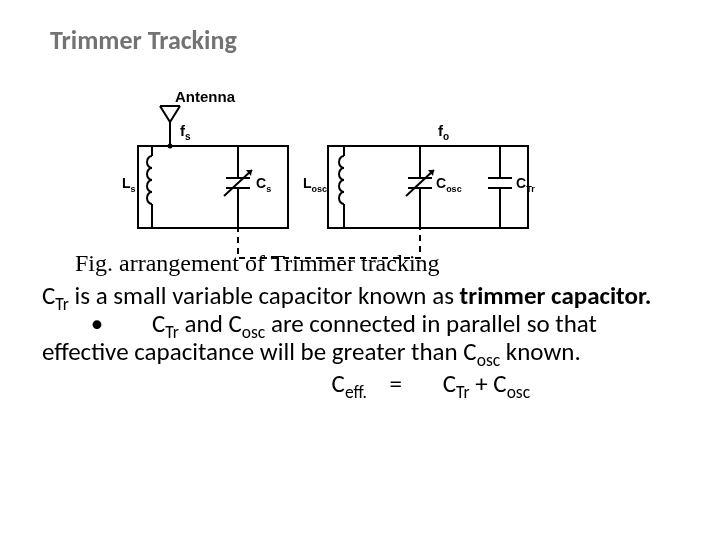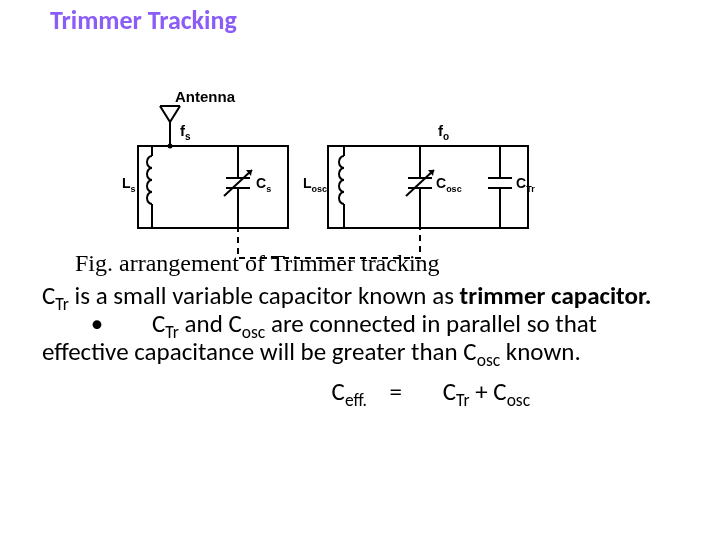--- a/index.html
+++ b/index.html
@@ -12,24 +12,24 @@
     color: #000;
   }
   .page {
     position: relative;
     width: 720px;
     height: 540px;
   }
   .title {
     position: absolute;
     left: 50px;
-    top: 4px;
+    top: 24px;
     font-size: 26px;
     font-weight: 700;
-    color: #8b5cf6;
+    color: #737373;
   }
   .diagram {
     position: absolute;
     left: 120px;
     top: 48px;
     width: 440px;
     height: 190px;
     margin-top: 40px;
   }
   .diagram text {
@@ -51,21 +51,21 @@
     width: 640px;
     font-size: 25px;
     line-height: 1.12;
   }
   .indent-bullet {
     display: inline-block;
     width: 110px;
     text-align: center;
   }
   .eq-line {
-    margin-top: 12px;
+    margin-top: 4px;
   }
   .eq-left {
     display: inline-block;
     width: 360px;
     text-align: right;
     padding-right: 18px;
   }
   sub { font-size: 0.70em; line-height: 0; }
   b { font-weight: 700; }
 </style>

